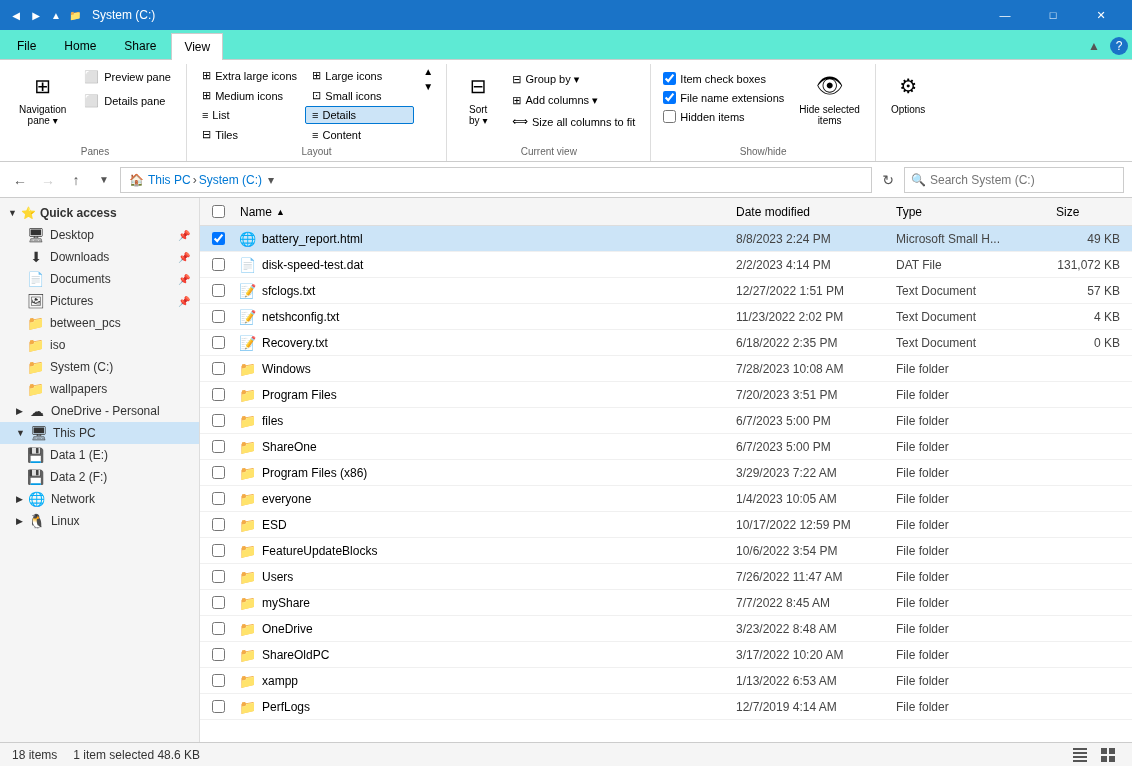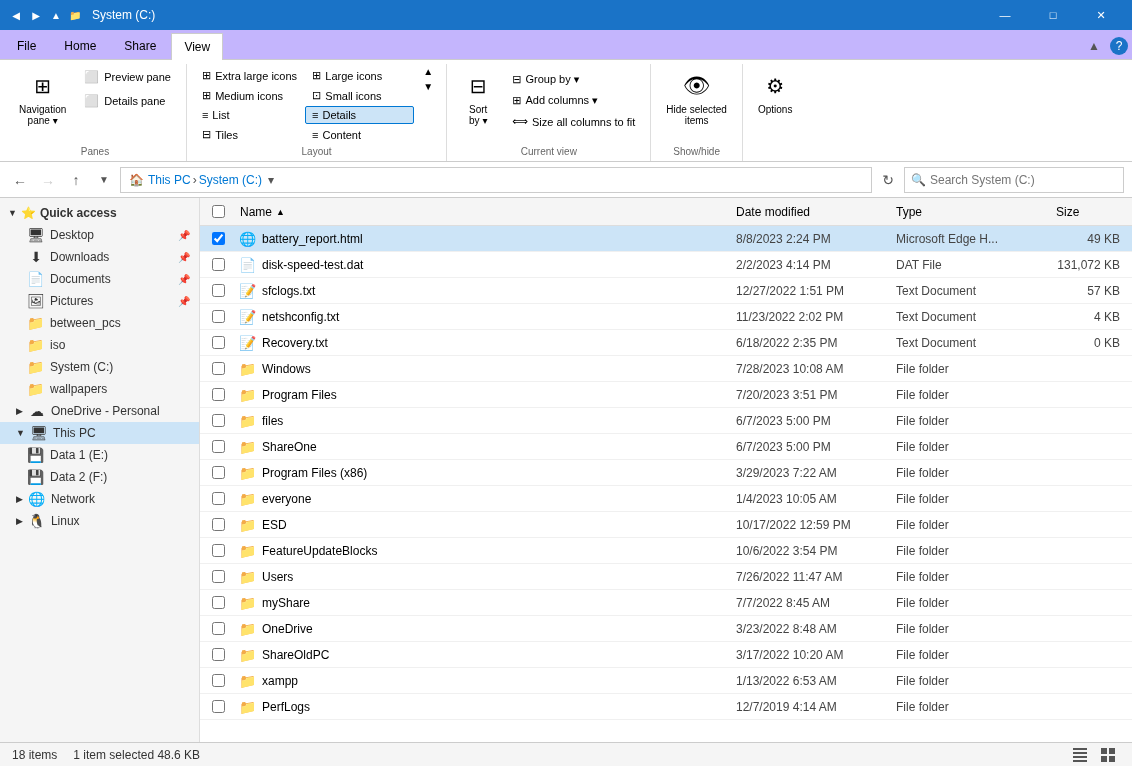--- a/index.html
+++ b/index.html
@@ -7,21 +7,21 @@
 
     
     .title-bar { background: #1a73c7; display: flex; align-items: center; height: 30px; padding: 0 8px; color: white; }
     .title-bar-icons { display: flex; gap: 4px; margin-right: 8px; }
     .title-icon { width: 16px; height: 16px; display: flex; align-items: center; justify-content: center; font-size: 10px; }
     .title-text { font-size: 12px; flex: 1; }
     .window-controls { display: flex; gap: 2px; margin-left: auto; }
     .window-btn { width: 46px; height: 30px; display: flex; align-items: center; justify-content: center; cursor: pointer; font-size: 11px; color: white; }
 
     
-    .ribbon-tabs { background: #c4b5fd; display: flex; align-items: flex-end; height: 30px; border-bottom: 1px solid #ccc; padding: 0 4px; }
+    .ribbon-tabs { background: #5eead4; display: flex; align-items: flex-end; height: 30px; border-bottom: 1px solid #ccc; padding: 0 4px; }
     .ribbon-tab { padding: 6px 12px; font-size: 12px; cursor: pointer; border: 1px solid transparent; border-bottom: none; margin-right: 2px; }
     .ribbon-tab.active { background: white; border-color: #ccc; border-bottom-color: white; margin-bottom: -1px; }
 
     
     .ribbon { background: white; border-bottom: 1px solid #ccc; display: flex; align-items: stretch; padding: 4px 4px 0; min-height: 90px; }
     .ribbon-group { display: flex; flex-direction: column; align-items: center; border-right: 1px solid #ddd; padding: 2px 8px; min-width: fit-content; }
     .ribbon-group-content { display: flex; align-items: flex-start; gap: 4px; flex: 1; }
     .ribbon-group-label { font-size: 10px; color: #666; padding: 2px 0; width: 100%; text-align: center; }
     .ribbon-btn { display: flex; flex-direction: column; align-items: center; padding: 3px 6px; cursor: pointer; border: 1px solid transparent; border-radius: 2px; min-width: 44px; font-size: 10px; gap: 2px; }
     .ribbon-btn-icon { width: 32px; height: 32px; display: flex; align-items: center; justify-content: center; font-size: 20px; }
@@ -194,20 +194,34 @@
           <span>⟺</span>
           <span>Size all columns to fit</span>
         </div>
       </div>
     </div>
     <div class="ribbon-group-label">Current view</div>
   </div>
 
   <div class="ribbon-group">
     <div class="ribbon-group-content">
+      <div style="display: flex; flex-direction: column; gap: 2px; padding-top: 4px;">
+        <label class="checkbox-row">
+          <input type="checkbox" checked="" style="">
+          <span>Item check boxes</span>
+        </label>
+        <label class="checkbox-row">
+          <input type="checkbox" checked="" style="">
+          <span>File name extensions</span>
+        </label>
+        <label class="checkbox-row">
+          <input type="checkbox" style="">
+          <span>Hidden items</span>
+        </label>
+      </div>
       <div class="ribbon-btn" style="margin-top: 0;">
         <div class="ribbon-btn-icon" style="font-size: 22px;">👁</div>
         <span style="font-size: 10px; text-align: center;">Hide selected<br>items</span>
       </div>
     </div>
     <div class="ribbon-group-label">Show/hide</div>
   </div>
 
   <div class="ribbon-group" style="border-right: none;">
     <div class="ribbon-group-content">
@@ -339,21 +353,21 @@
 
     <div class="file-row selected">
       <div class="file-cell col-checkbox" style="width: 28px; display: flex; align-items: center; justify-content: center;">
         <input type="checkbox" checked="" style="">
       </div>
       <div class="file-cell name">
         <span class="file-icon">🌐</span>
         <span>battery_report.html</span>
       </div>
       <div class="file-cell date">8/8/2023 2:24 PM</div>
-      <div class="file-cell type">Microsoft Edge H...</div>
+      <div class="file-cell type">Microsoft Small H...</div>
       <div class="file-cell size">49 KB</div>
     </div>
 
     <div class="file-row">
       <div class="file-cell col-checkbox" style="width: 28px; display: flex; align-items: center; justify-content: center;">
           <input type="checkbox" style="">
         </div>
       <div class="file-cell name">
         <span class="file-icon">📄</span>
         <span>disk-speed-test.dat</span>

